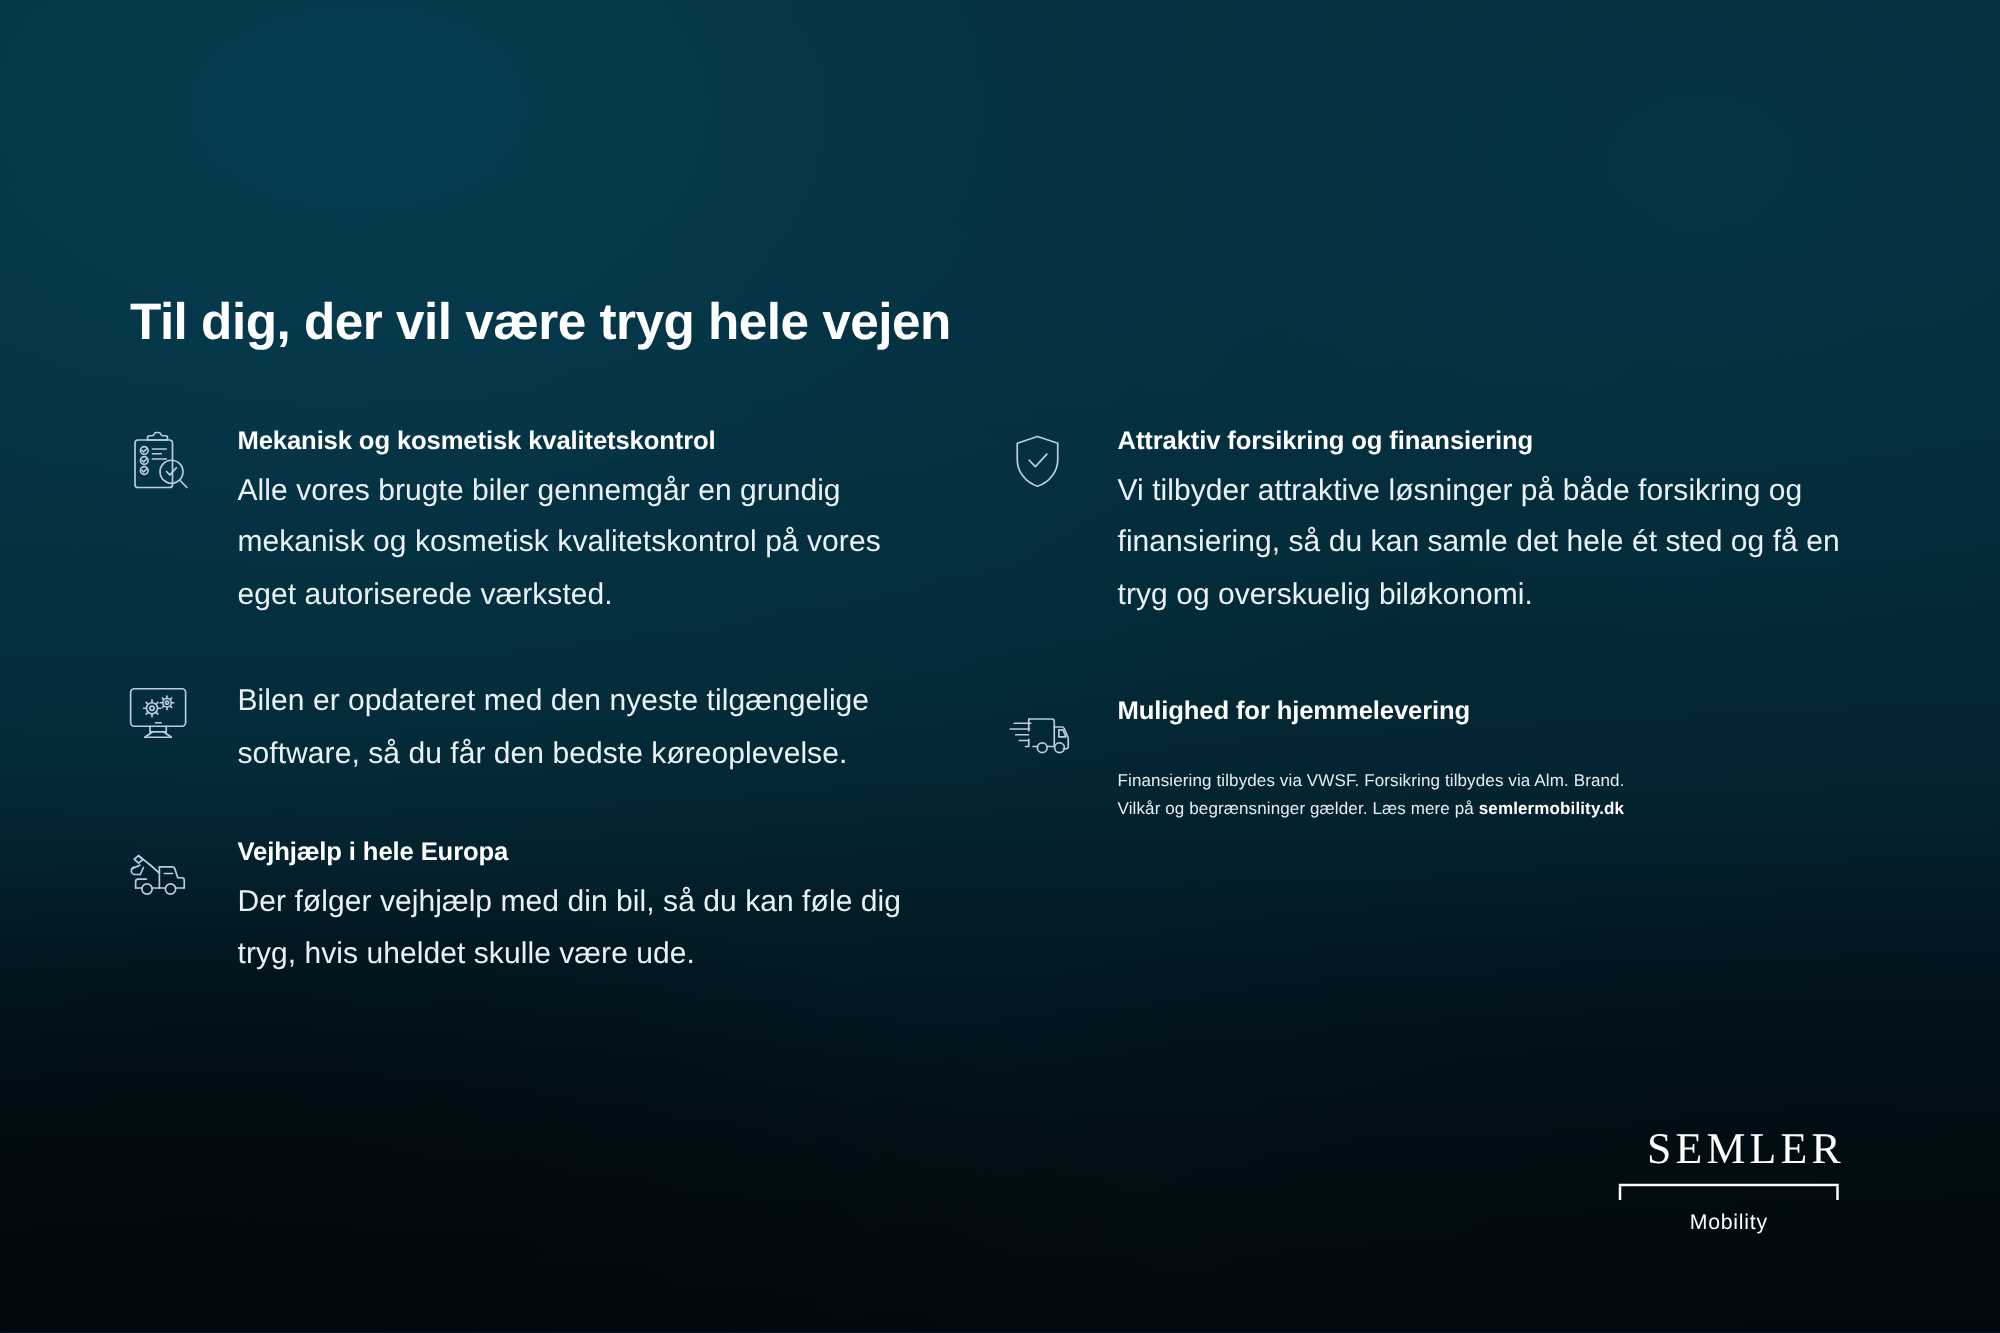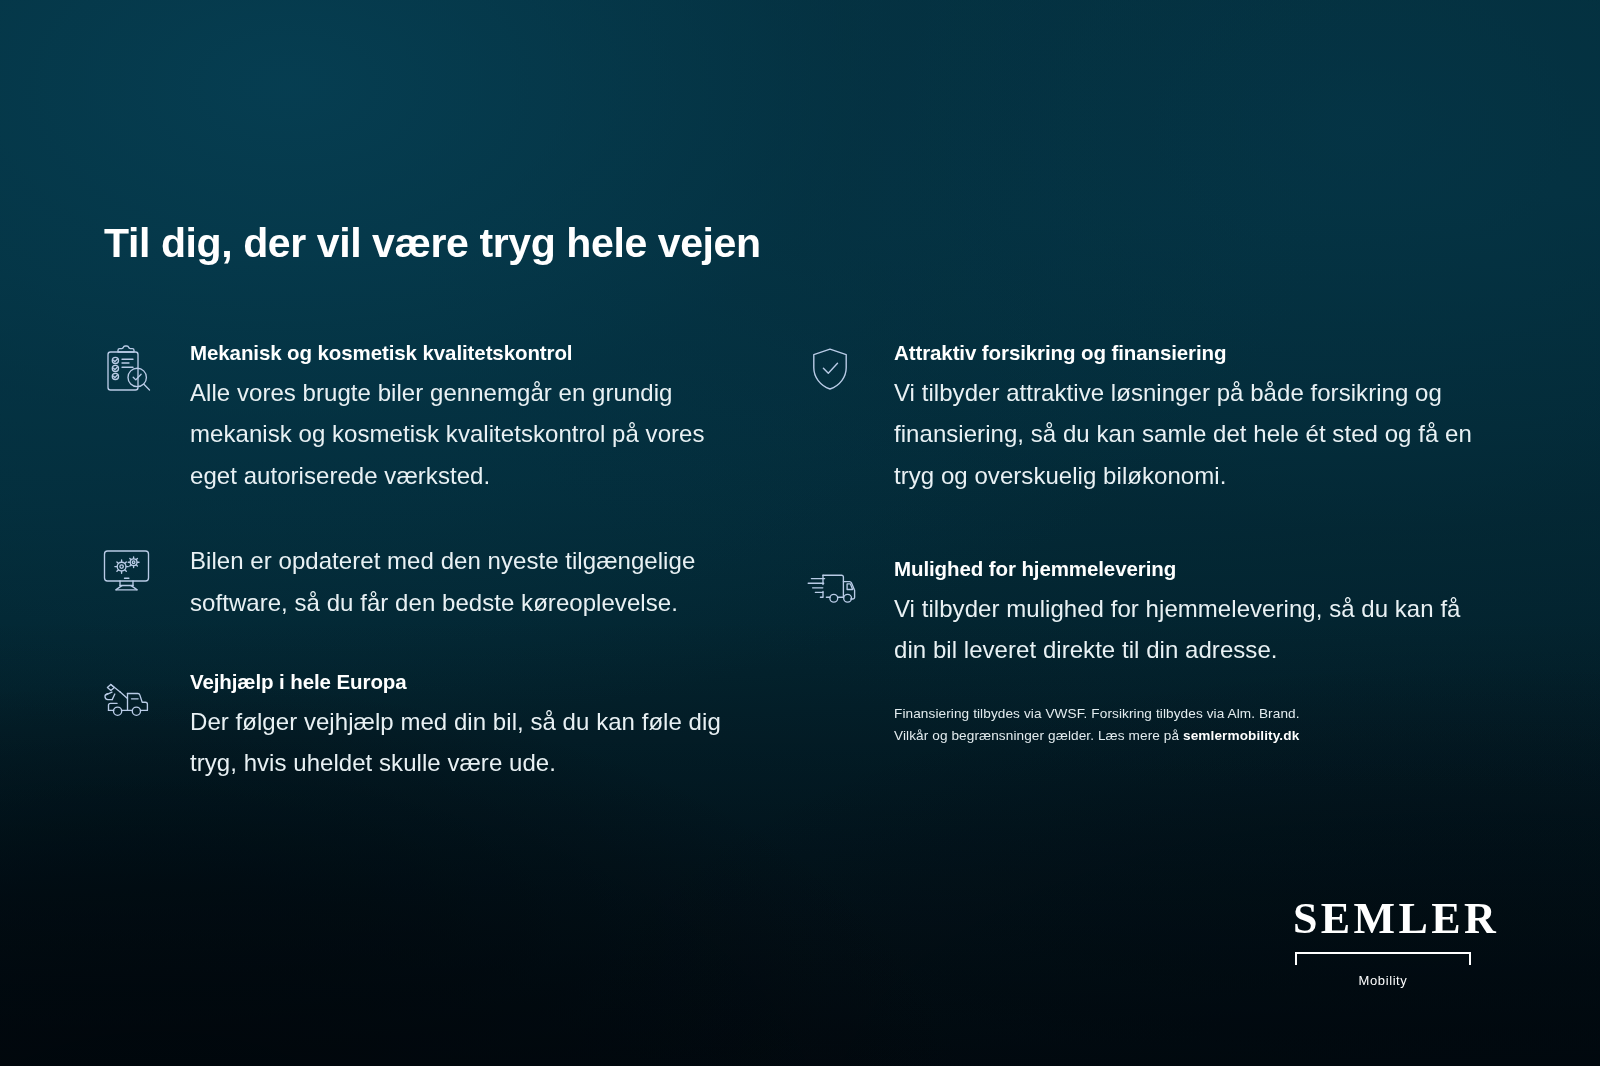--- a/index.html
+++ b/index.html
@@ -36,21 +36,21 @@
     position: relative;
     z-index: 3;
     width: 100%;
     height: 100%;
   }
 
   
   .headline {
     position: absolute;
     left: 104px;
-    top: 194px;
+    top: 208px;
     font-size: 41px;
     font-weight: 700;
     letter-spacing: -0.4px;
     line-height: 1.12;
     color: #ffffff;
     white-space: nowrap;
   }
 
   
   .col {
@@ -121,22 +121,22 @@
   
   .logo {
     position: absolute;
     right: 124px;
     bottom: 78px;
     width: 186px;
     text-align: center;
   }
   .logo-word {
     font-family: "Liberation Serif", "DejaVu Serif", serif;
-    font-size: 44px;
-    font-weight: 700;
+    font-size: 35px;
+    font-weight: 400;
     letter-spacing: 3.4px;
     line-height: 1;
     color: #ffffff;
     padding-left: 3px;
     text-align: right;
   }
   .logo-rule {
     position: relative;
     height: 12px;
     margin: 11px auto 0;
@@ -149,21 +149,21 @@
     position: absolute;
     top: 0;
     width: 2px;
     height: 11px;
     background: #ffffff;
   }
   .logo-rule::before { left: 0; }
   .logo-rule::after  { right: 0; }
   .logo-sub {
     margin-top: 7px;
-    font-size: 13px;
+    font-size: 17px;
     font-weight: 400;
     letter-spacing: 0.6px;
     color: #ffffff;
   }
 </style>
 </head>
 <body>
 
 <div class="stage">
   <div class="layer">
@@ -259,21 +259,20 @@
             <path d="M39.4 37.2h-5.2M26 37.2h-3.6"></path>
             <path d="M19 15.2v9.4"></path>
             <path d="M19 31.4v5.8h-2.6"></path>
             <circle cx="29.8" cy="38.2" r="3.9"></circle>
             <circle cx="43.6" cy="38.2" r="3.9"></circle>
             <path d="M43.1 23.9h3.3l2.3 5.6h-5.6z"></path>
             <path d="M7.4 18.6h13.2M4.2 23.2h15.5M8.6 27.8h10.2M11.4 32.4h7.4"></path>
           </svg>
         </span>
         <p class="feature-title">Mulighed for hjemmelevering</p>
-        <p class="feature-body">Vi tilbyder mulighed for hjemmelevering, så du kan få din bil leveret direkte til din adresse.</p>
       </div>
 
       <div class="disclaimer">
         <p>Finansiering tilbydes via VWSF. Forsikring tilbydes via Alm. Brand.</p>
         <p><span>Vilkår og begrænsninger gælder. Læs mere på </span><span class="link">semlermobility.dk</span></p>
       </div>
 
     </div>
 
     <div class="logo">

